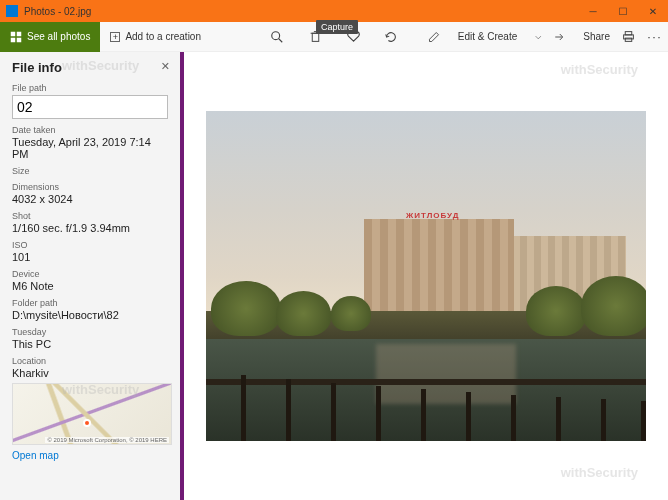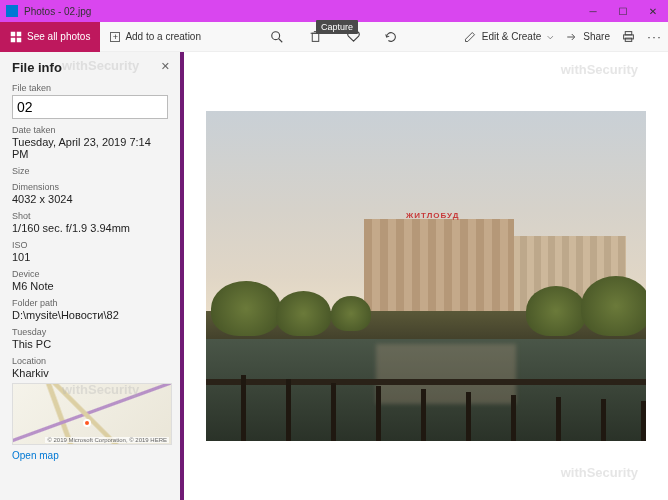--- a/index.html
+++ b/index.html
@@ -1,29 +1,29 @@
 <!DOCTYPE html>
 <html><head>
 <meta charset="utf-8">
 <style>
 * { box-sizing: border-box; margin: 0; padding: 0; font-family: "Segoe UI", sans-serif; }
 html, body { width: 668px; height: 500px; overflow: hidden; background: #fff; }
-.titlebar { height: 22px; background: #d946ef; display: flex; align-items: center; padding: 0 6px; font-size: 10px; color: #333; position: relative; }
+.titlebar { height: 22px; background: #f97316; display: flex; align-items: center; padding: 0 6px; font-size: 10px; color: #333; position: relative; }
 .titlebar .icon { width: 12px; height: 12px; background: #0078d4; margin-right: 6px; }
 .win-controls { position: absolute; right: 0; top: 0; display: flex; height: 22px; }
 .win-controls div { width: 30px; display: flex; align-items: center; justify-content: center; font-size: 10px; cursor: default; }
 .toolbar { height: 30px; background: #f8f8f8; display: flex; align-items: center; position: relative; border-bottom: 1px solid #eee; }
-.btn-primary { background: #be185d; color: #fff; height: 30px; display: flex; align-items: center; padding: 0 10px; font-size: 10px; gap: 5px; }
+.btn-primary { background: #4d7c0f; color: #fff; height: 30px; display: flex; align-items: center; padding: 0 10px; font-size: 10px; gap: 5px; }
 .btn-primary svg { width: 12px; height: 12px; fill: #fff; }
 .btn-secondary { height: 30px; display: flex; align-items: center; padding: 0 10px; font-size: 10px; gap: 5px; color: #333; }
 .center-tools { position: absolute; left: 50%; transform: translateX(-50%); display: flex; gap: 22px; align-items: center; }
 .tool { display: flex; align-items: center; justify-content: center; width: 16px; height: 16px; color: #444; }
 .tooltip { position: absolute; top: -2px; left: 316px; background: #4a4a4a; color: #fff; font-size: 9px; padding: 2px 5px; border-radius: 1px; }
 .right-tools { position: absolute; right: 6px; display: flex; gap: 12px; align-items: center; font-size: 10px; color: #333; }
-.right-tools .grp { display: flex; align-items: center; gap: 6px; }
+.right-tools .grp { display: flex; align-items: center; gap: 18px; }
 .body { display: flex; height: calc(500px - 52px); }
 .sidebar { width: 184px; background: #f4f4f4; border-right: 4px solid #701a75; padding: 8px 12px; overflow: hidden; position: relative; }
 .sidebar h2 { font-size: 13px; font-weight: 600; color: #222; margin-bottom: 8px; }
 .close-panel { position: absolute; right: 10px; top: 8px; font-size: 11px; color: #666; }
 .field-label { font-size: 9px; color: #666; margin-top: 6px; }
 .field-value { font-size: 11px; color: #222; margin-top: 1px; }
 .filename-input { width: 100%; border: 1px solid #bbb; background: #fff; font-size: 14px; padding: 3px 4px; margin-top: 2px; }
 .map { width: 160px; height: 62px; margin-top: 4px; background: linear-gradient(135deg,#f5f3ea 0%,#eae6d8 100%); border: 1px solid #ddd; position: relative; overflow: hidden; }
 .map::before { content:""; position:absolute; inset:0; background:
   linear-gradient(45deg, transparent 45%, #d4c38a 46%, #d4c38a 48%, transparent 49%),
@@ -127,21 +127,21 @@
         </svg>
       </div>
     <div class="grp" style="font-size:12px;letter-spacing:1px;">···</div>
   </div>
 </div>
 
 <div class="body">
   <div class="sidebar">
     <h2>File info</h2>
     <span class="close-panel">✕</span>
-    <div class="field-label">File taken</div>
+    <div class="field-label">File path</div>
     <input class="filename-input" value="02" style="">
     <div id="fields">
         <div class="field-label">Date taken</div>
         <div class="field-value">Tuesday, April 23, 2019 7:14 PM</div>
         <div class="field-label">Size</div>
         <div class="field-label">Dimensions</div>
         <div class="field-value">4032 x 3024</div>
         <div class="field-label">Shot</div>
         <div class="field-value">1/160 sec. f/1.9 3.94mm</div>
         <div class="field-label">ISO</div>

